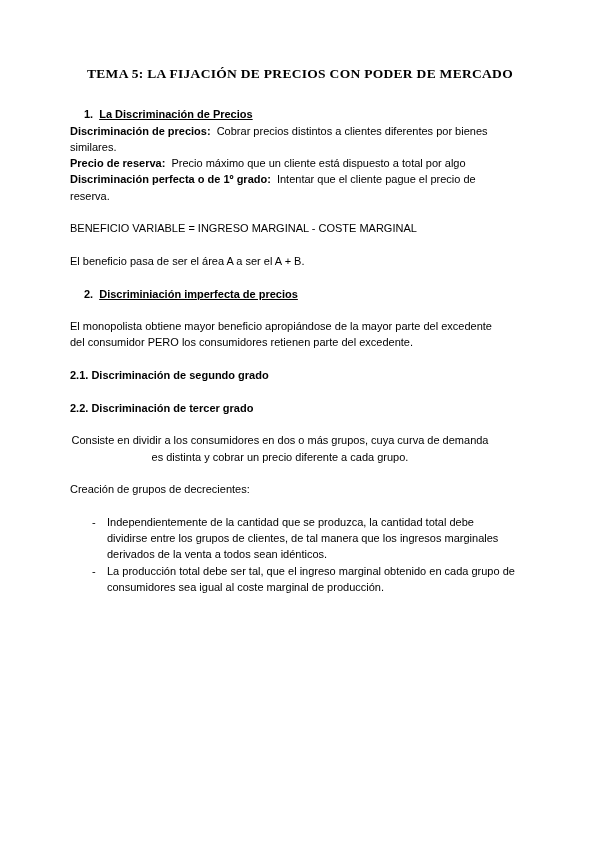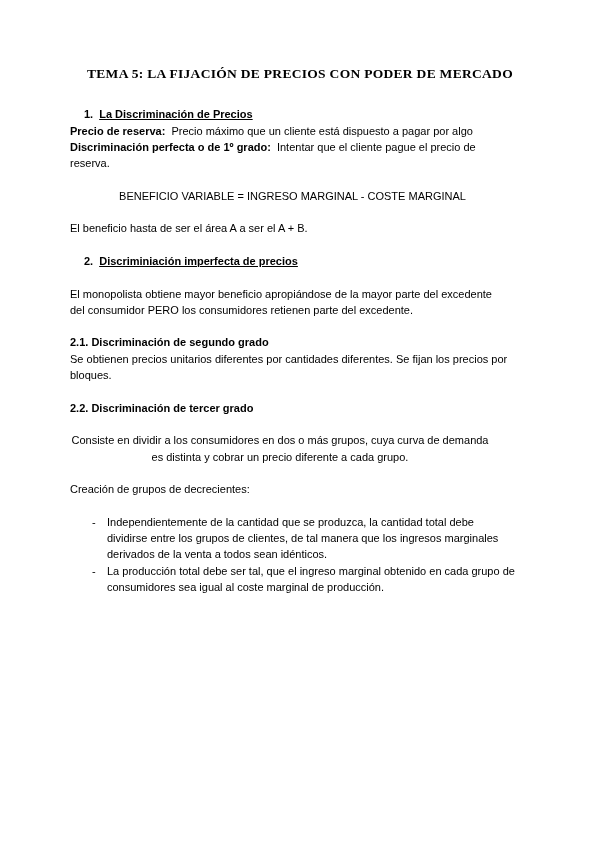--- a/index.html
+++ b/index.html
@@ -25,62 +25,65 @@
     white-space: nowrap;
     margin: 0 -15px 24px 0;
   }
   p { margin: 0; }
   .sp { margin-top: 16.3px; }            
   .h-num-heading { font-weight: bold; margin: 0 0 0 14px; }
   .h-num-heading.sp { margin-top: 16.3px; }
   .h-num-heading .num { display: inline-block; min-width: 9px; margin-right: 6px; }
   .h-num-heading .txt { text-decoration: underline; text-align: center; }
   .def b { margin-right: 3px; }
-  .formula { text-align: center; }
+  .formula { }
   .subheading { font-weight: bold; }
   .w1 { max-width: 430px; }
   .w2 { max-width: 420px; text-align: center; }
   ul.dash-list { list-style: none; margin: 16.3px 0 0 0; padding: 0 0 0 22px; }
   ul.dash-list li { display: flex; }
   ul.dash-list li .mk { flex: none; width: 15px; }
   ul.dash-list li .tx { flex: 1; max-width: 408px; }
 </style>
 </head>
 <body>
 
 <div class="page">
 
   <h1 class="doc-title">TEMA 5: LA FIJACIÓN DE PRECIOS CON PODER DE MERCADO</h1>
 
   <div class="h-num-heading">
     <span class="num">1.</span><span class="txt">La Discriminación de Precios</span>
   </div>
 
   <p class="def">
+    <b>Discriminación de precios:</b>
+    <span>Cobrar precios distintos a clientes diferentes por bienes similares.</span>
+  </p>
+  <p class="def">
     <b>Precio de reserva:</b>
-    <span>Precio máximo que un cliente está dispuesto a pagar por algo</span>
+    <span>Precio máximo que un cliente está dispuesto a total por algo</span>
   </p>
   <p class="def">
     <b>Discriminación perfecta o de 1º grado:</b>
     <span>Intentar que el cliente pague el precio de reserva.</span>
   </p>
 
 
   <p class="formula sp">BENEFICIO VARIABLE = INGRESO MARGINAL - COSTE MARGINAL</p>
 
-  <p class="sp">El beneficio hasta de ser el área A a ser el A + B.</p>
+  <p class="sp">El beneficio pasa de ser el área A a ser el A + B.</p>
 
   <div class="h-num-heading sp">
     <span class="num">2.</span><span class="txt">Discriminiación imperfecta de precios</span>
   </div>
 
   <p class="sp w1">El monopolista obtiene mayor beneficio apropiándose de la mayor parte del excedente del consumidor PERO los consumidores retienen parte del excedente.</p>
 
   <p class="subheading sp">2.1. Discriminación de segundo grado</p>
-  <p>Se obtienen precios unitarios diferentes por cantidades diferentes. Se fijan los precios por bloques.</p>
 
 
   <p class="subheading sp">2.2. Discriminación de tercer grado</p>
   <p class="sp w2">Consiste en dividir a los consumidores en dos o más grupos, cuya curva de demanda es distinta y cobrar un precio diferente a cada grupo.</p>
 
   <p class="sp">Creación de grupos de decrecientes:</p>
 
   <ul class="dash-list">
     <li>
       <span class="mk">-</span>

